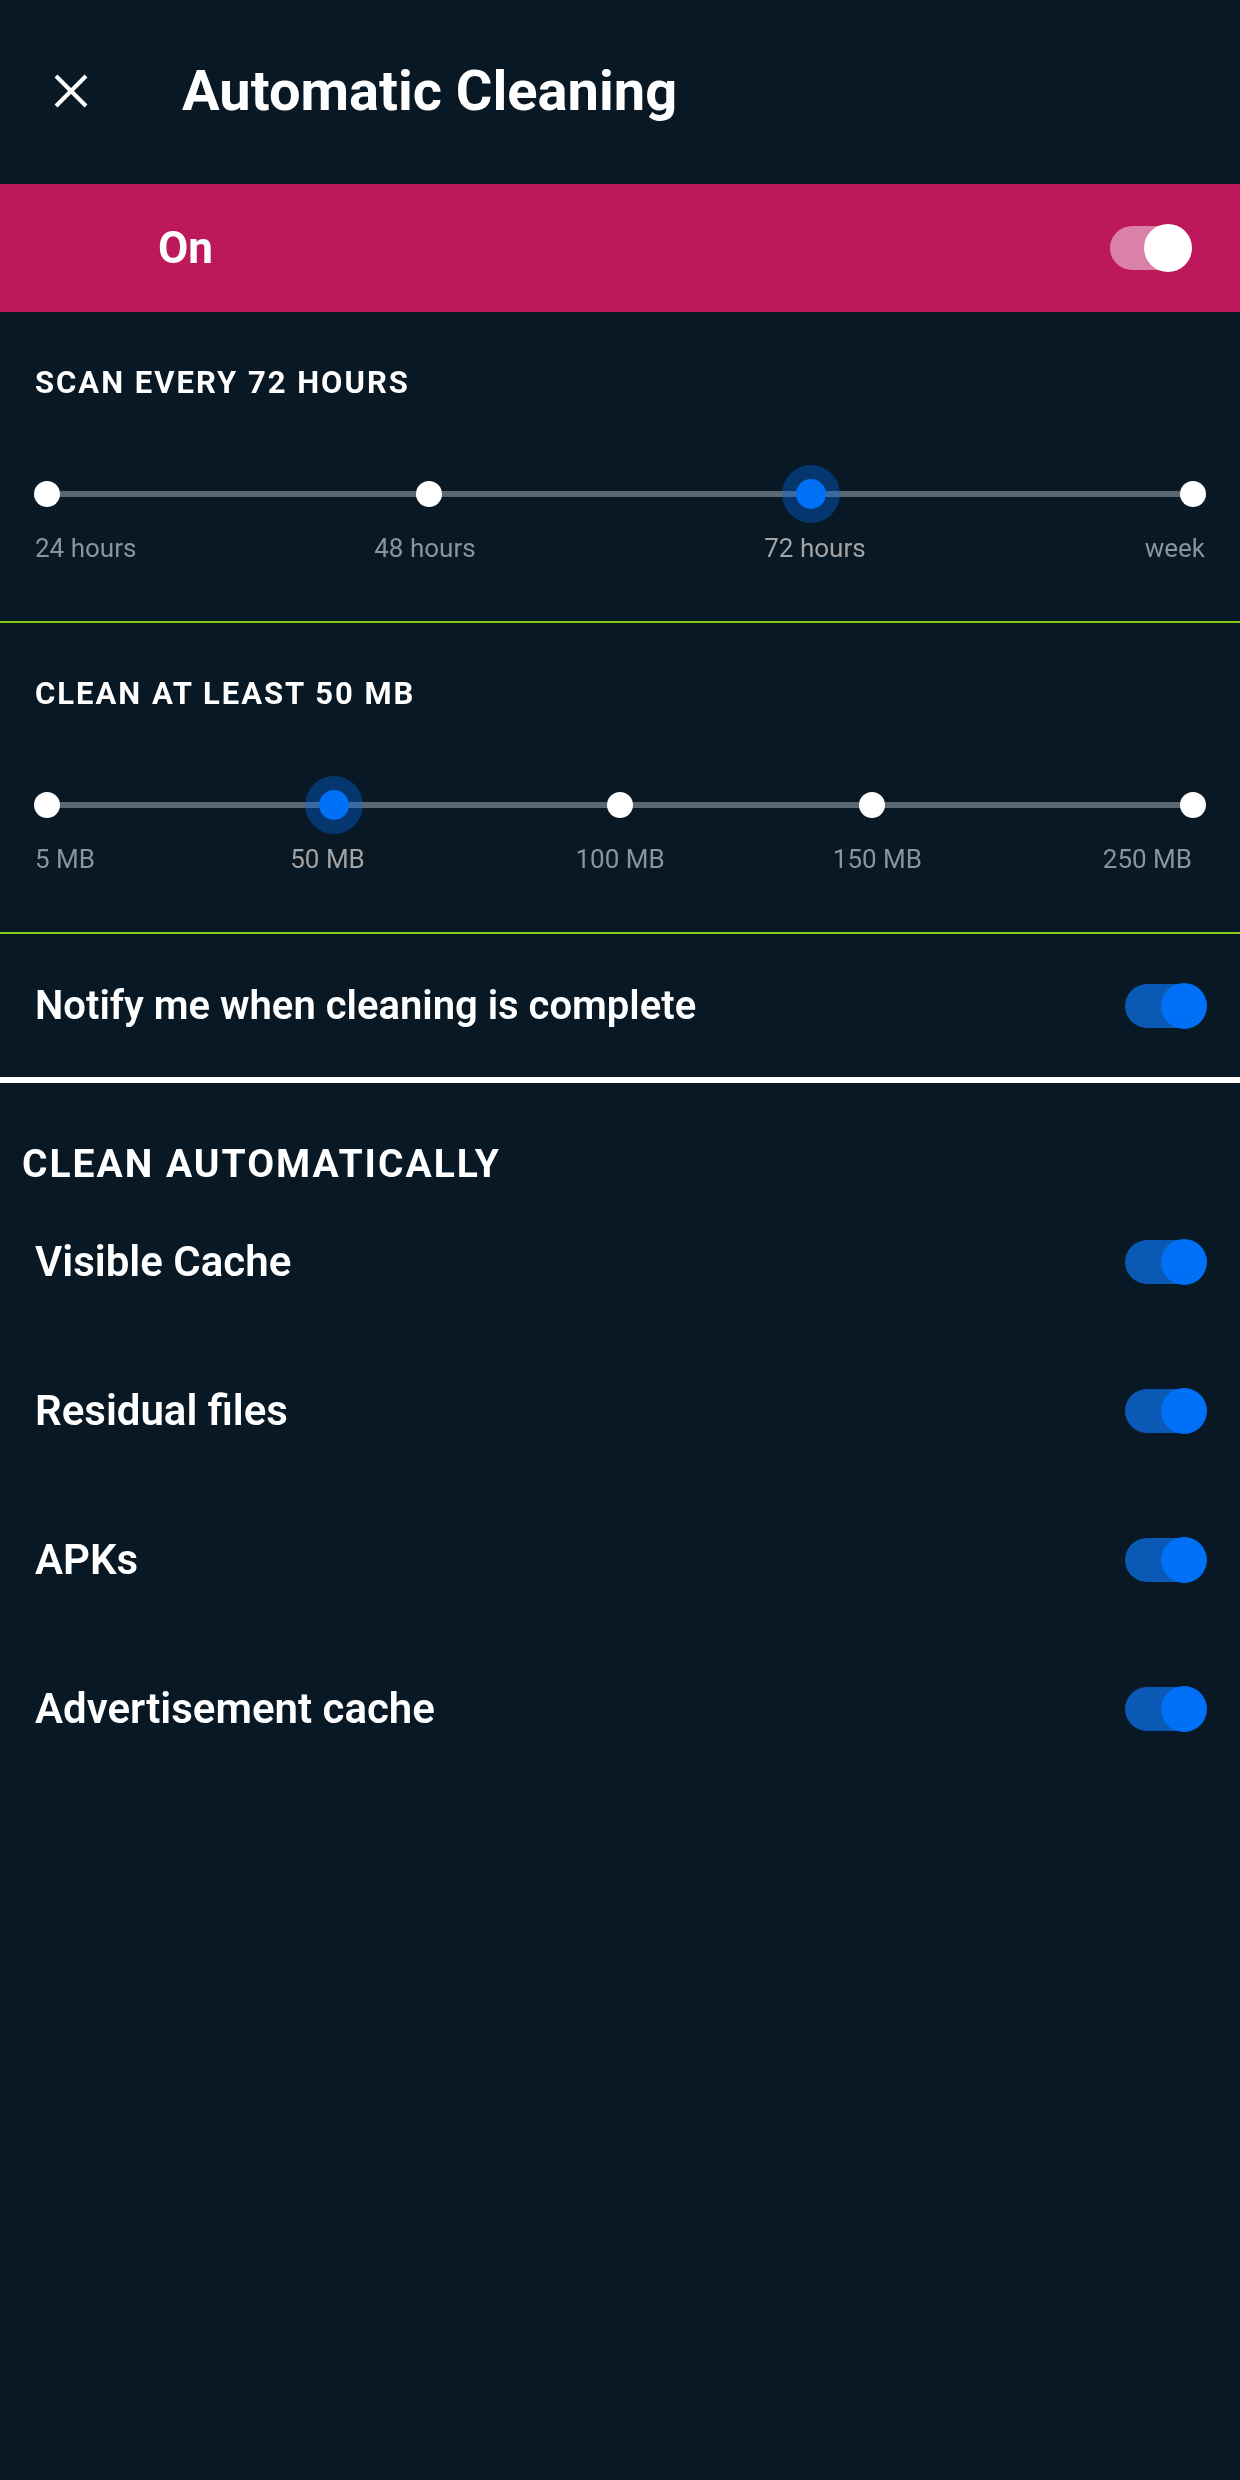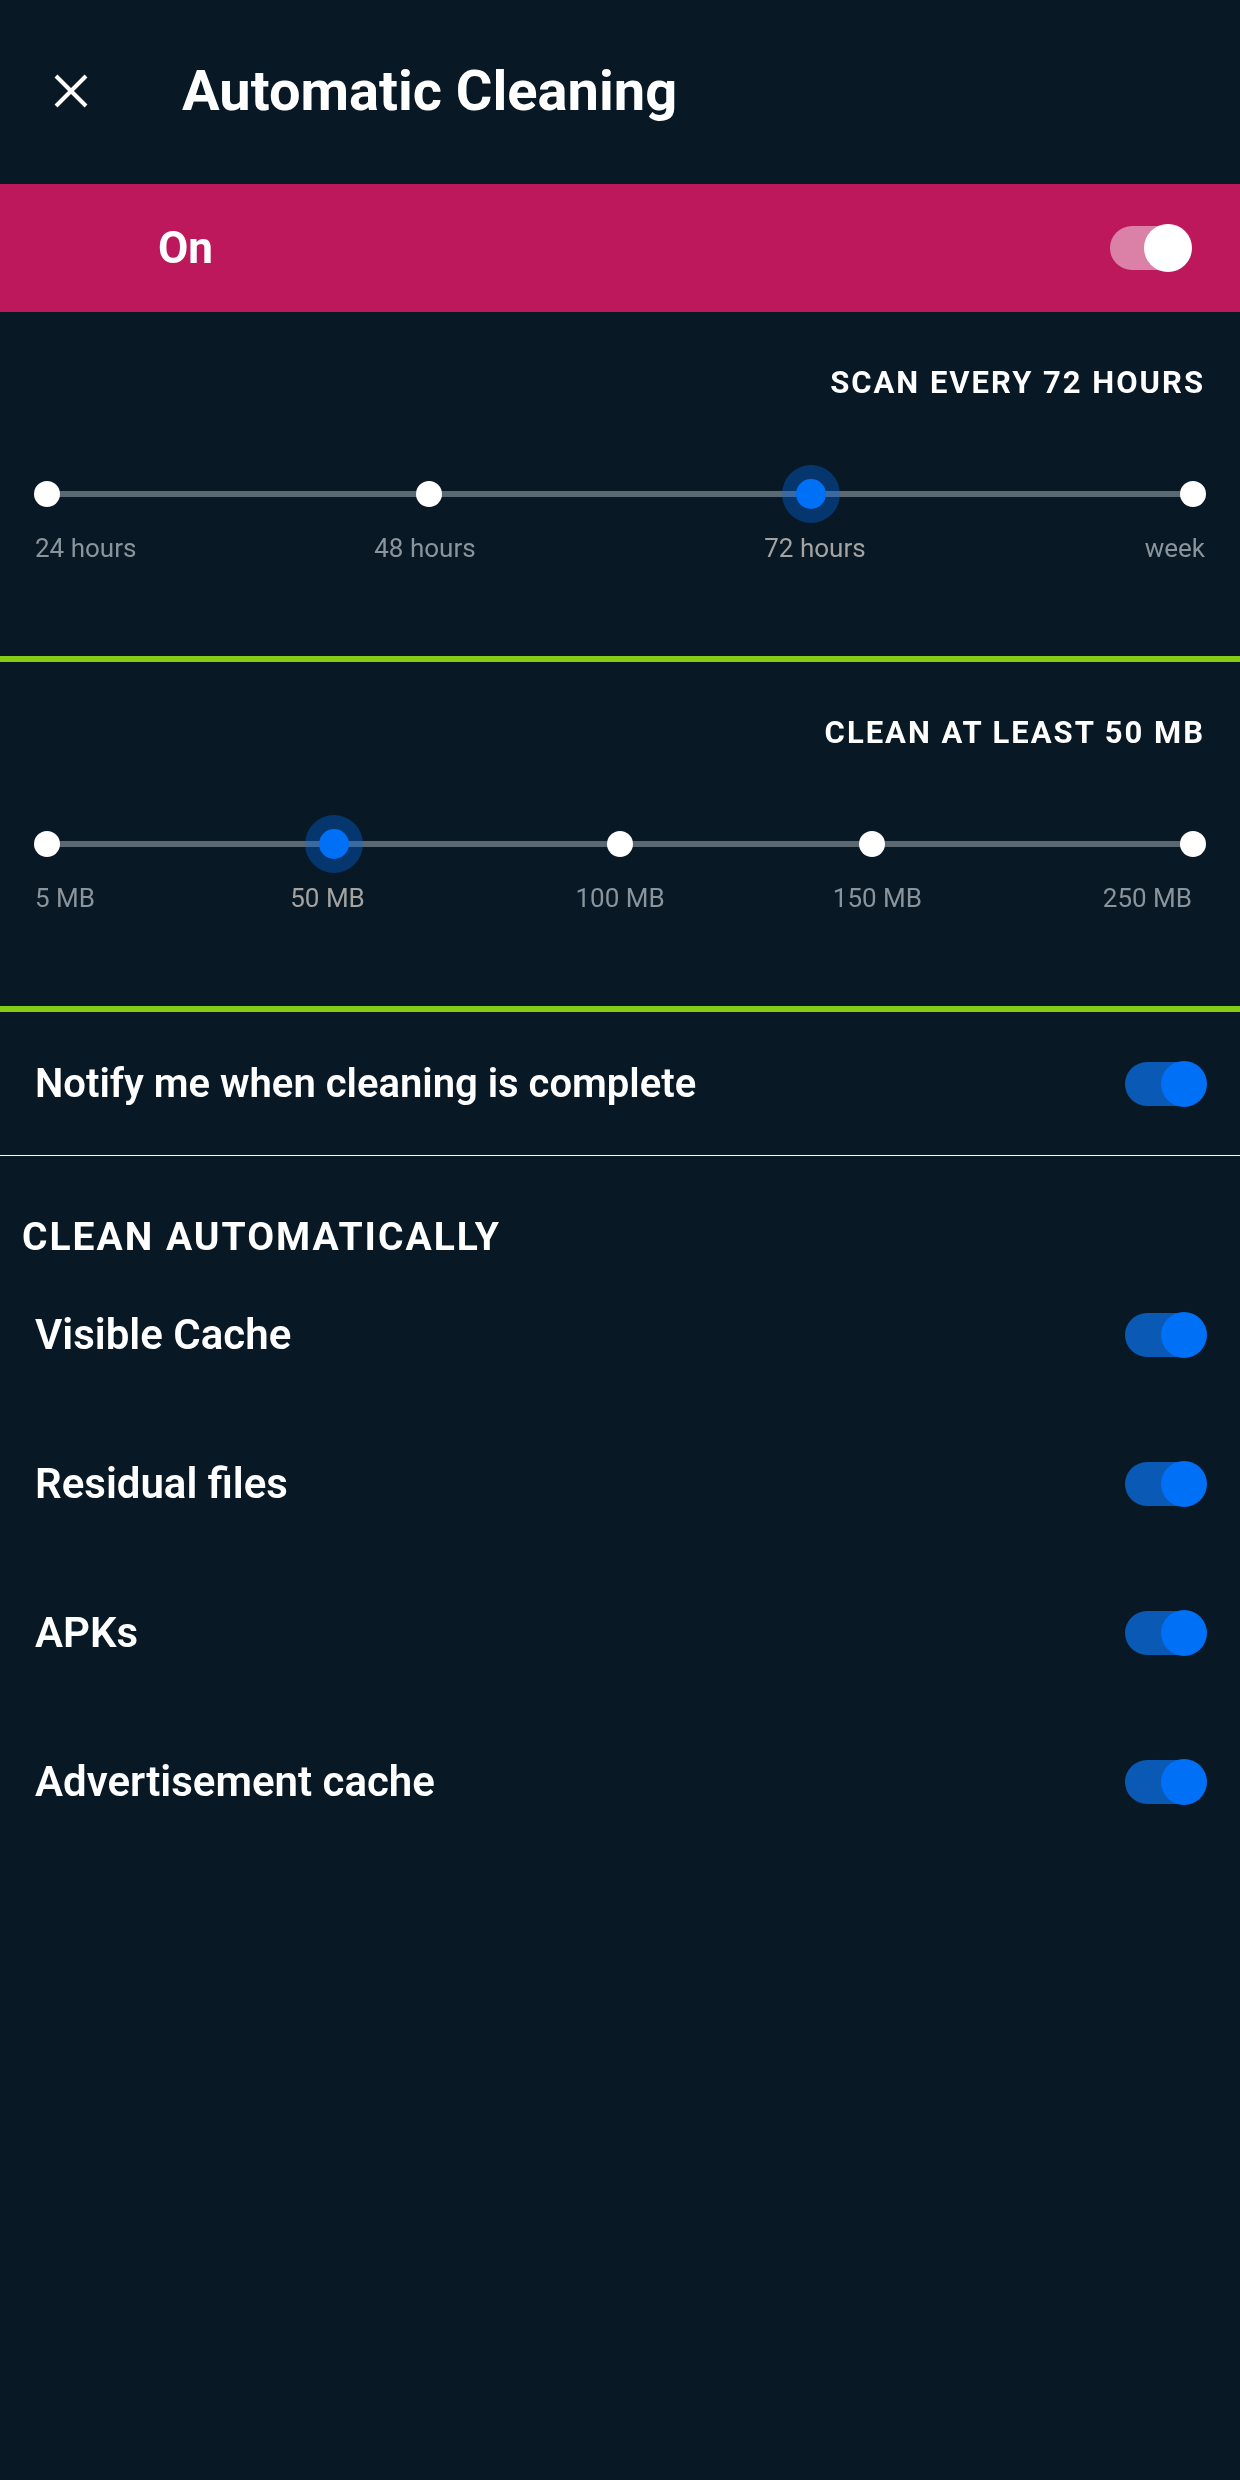--- a/index.html
+++ b/index.html
@@ -57,23 +57,22 @@
       content: '';
       position: absolute;
       right: -2px;
       top: -2px;
       width: 48px;
       height: 48px;
       background: #ffffff;
       border-radius: 50%;
     }
     .section {
-      padding: 52px 35px 63px 35px;
-      border-bottom: 6px solid #84cc16;
-      text-align: right;
+      padding: 52px 35px 28px 35px;
+      border-bottom: 2px solid #84cc16;
     }
     .section-header {
       font-size: 31px;
       font-weight: 700;
       letter-spacing: 2px;
       color: #ffffff;
     }
     .slider-container {
       margin-top: 90px;
       position: relative;
@@ -96,21 +95,21 @@
       width: 30px;
       height: 30px;
       background: #0070f6;
       box-shadow: 0 0 0 14px rgba(0,112,246,0.35);
     }
     .row {
       display: flex;
       align-items: center;
       justify-content: space-between;
       padding: 48px 35px;
-      border-bottom: 1px solid #ffffff;
+      border-bottom: 6px solid #ffffff;
     }
     .row-label {
       font-size: 40px;
       font-weight: 600;
       color: #ffffff;
     }
     .toggle-blue {
       width: 80px;
       height: 44px;
       background: #0a5ab5;

